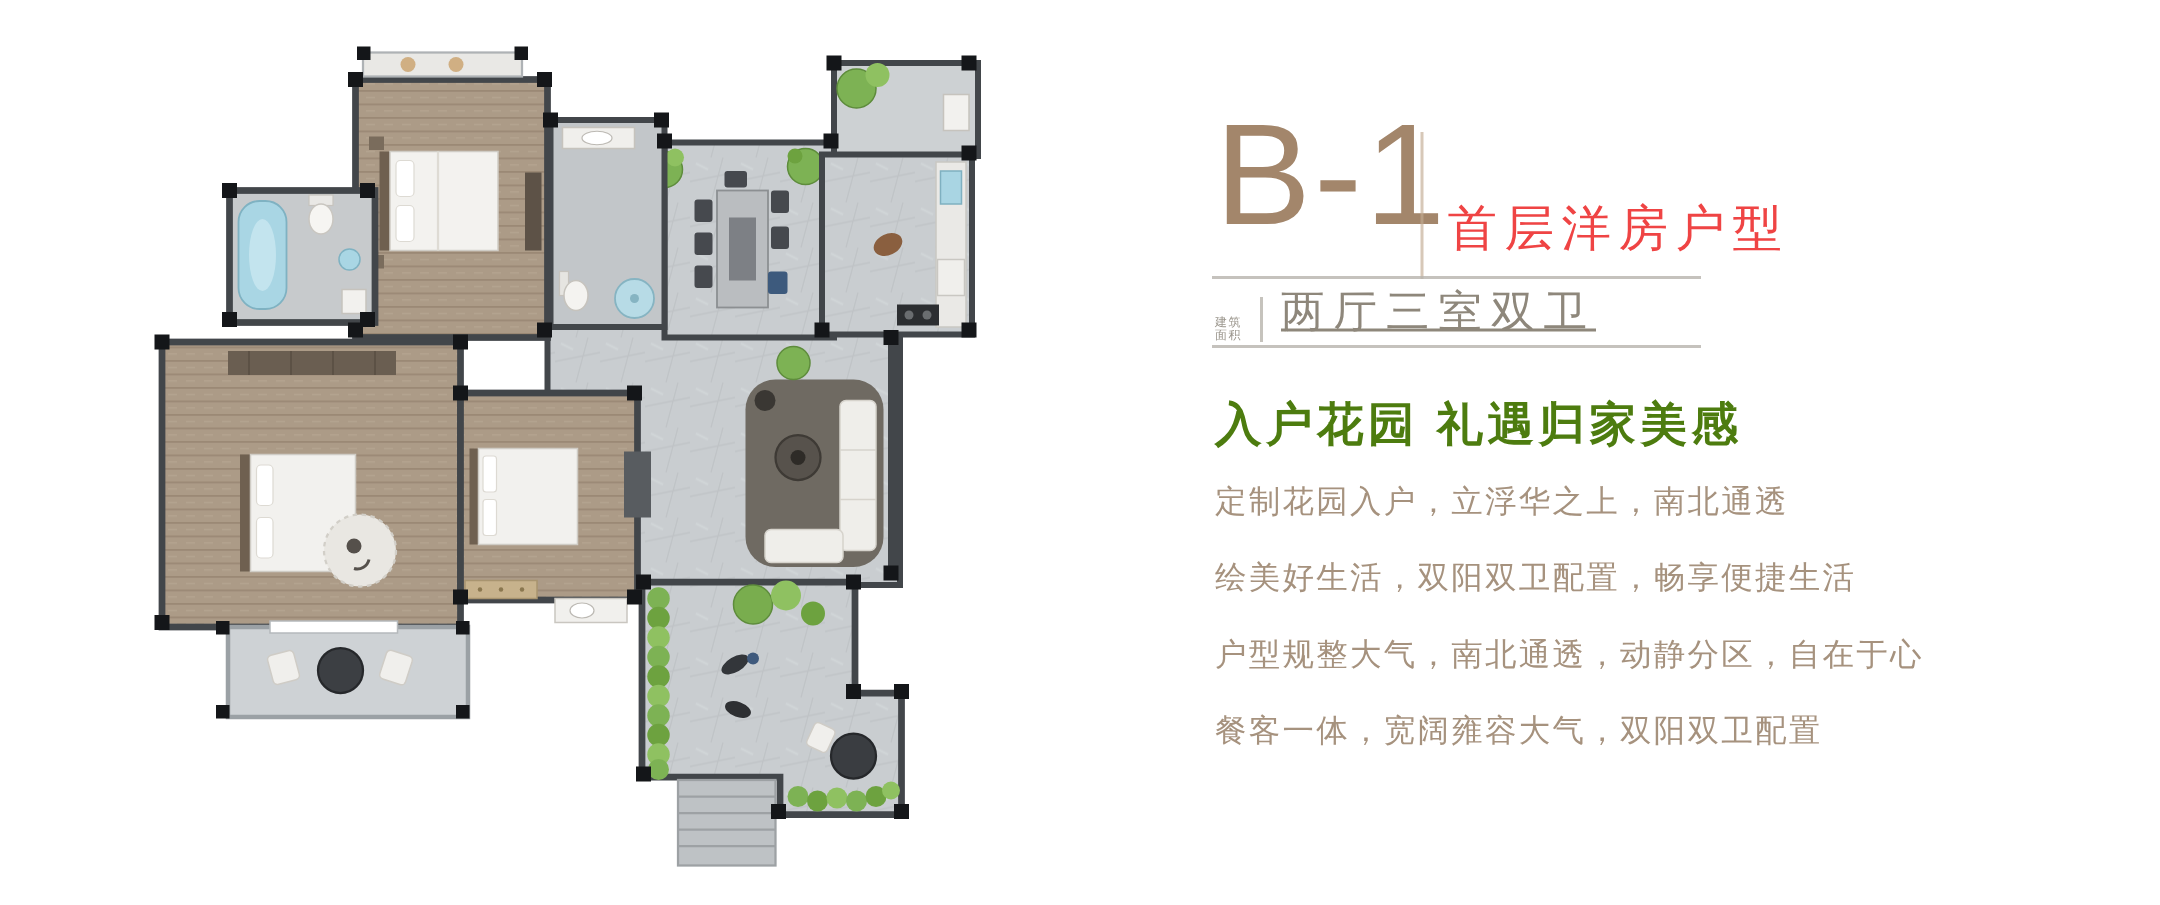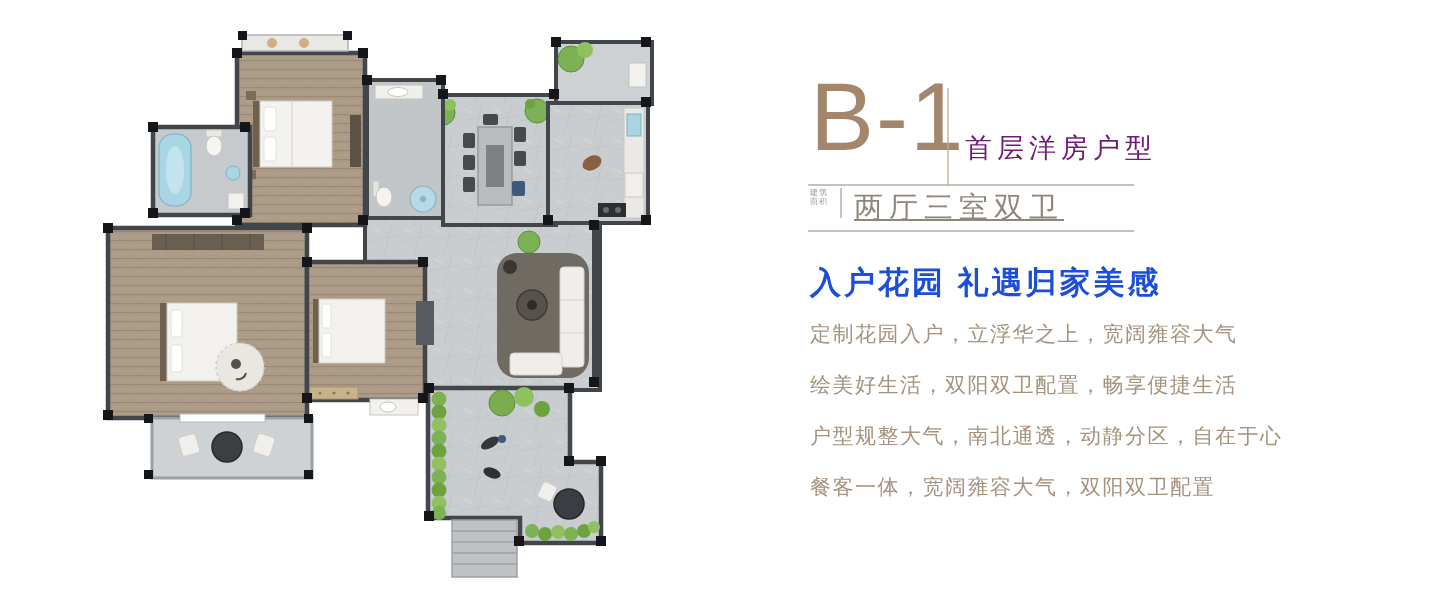--- a/index.html
+++ b/index.html
@@ -3,32 +3,32 @@
 <meta charset="utf-8">
 <style>
   html,body{margin:0;padding:0;background:#fff;}
   .canvas{position:relative;width:1440px;height:603px;background:#fff;overflow:hidden;
           font-family:"Liberation Sans",sans-serif;}
   .plan{position:absolute;left:40px;top:15px;width:620px;height:575px;}
   
   .unit-code{position:absolute;left:810px;top:62px;font-family:Liberation Sans, sans-serif;
              font-size:96px;line-height:110px;letter-spacing:2px;color:#a3866b;}
   .title-vdiv{position:absolute;left:947px;top:88px;width:2px;height:98px;background:#c2ab92;opacity:.65;}
-  .unit-type{position:absolute;left:965px;top:130px;font-size:27px;letter-spacing:5px;color:#701a75;}
+  .unit-type{position:absolute;left:965px;top:130px;font-size:33px;letter-spacing:5px;color:#ef4444;}
   .hr{position:absolute;left:808px;width:326px;height:2px;background:#b6b3ac;opacity:.8;}
   .hr1{top:184px;}
   .hr2{top:230px;}
-  .area-row{position:absolute;left:810px;top:188px;height:40px;display:flex;align-items:flex-start;}
+  .area-row{position:absolute;left:810px;top:188px;height:40px;display:flex;align-items:flex-end;}
   .area-label{font-size:8px;line-height:9px;color:#9b968d;margin-right:2px;letter-spacing:1px;}
   .area-value{font-size:38px;color:#8e8981;letter-spacing:1px;}
   .area-value sup{font-size:19px;vertical-align:18px;}
   .area-vdiv{width:2px;height:30px;background:#c6c3bd;margin:0 12px 0 10px;}
   .layout-text{font-size:29px;letter-spacing:6px;color:#8e877b;text-decoration:underline;}
   .heading{position:absolute;left:810px;top:262px;margin:0;font-size:31px;font-weight:bold;
-           letter-spacing:3px;color:#1d4ed8;}
+           letter-spacing:3px;color:#4d7c0f;}
   .copy{position:absolute;left:810px;top:320px;width:540px;}
   .copy p{margin:0 0 23px 0;font-size:21px;letter-spacing:1.5px;color:#a6927e;}
 </style>
 </head>
 <body>
 
 <div class="canvas">
 
   <div class="plan">
   <svg viewBox="0 0 620 575" width="620" height="575">
@@ -280,19 +280,19 @@
     </div>
     <div class="area-vdiv"></div>
     <div class="layout-text">两厅三室双卫</div>
   </div>
 
   <div class="hr hr2"></div>
 
   <h2 class="heading">入户花园 礼遇归家美感</h2>
 
   <div class="copy">
-    <p>定制花园入户，立浮华之上，宽阔雍容大气</p>
+    <p>定制花园入户，立浮华之上，南北通透</p>
     <p>绘美好生活，双阳双卫配置，畅享便捷生活</p>
     <p>户型规整大气，南北通透，动静分区，自在于心</p>
     <p>餐客一体，宽阔雍容大气，双阳双卫配置</p>
   </div>
 
 </div>
 
 </body></html>

